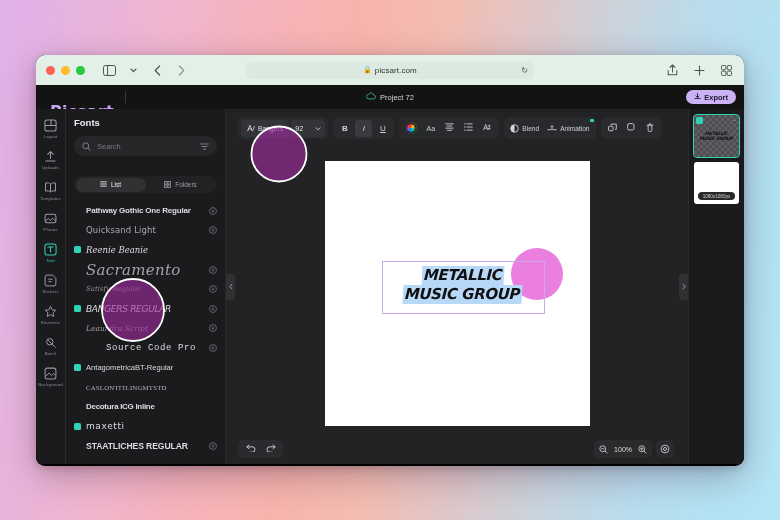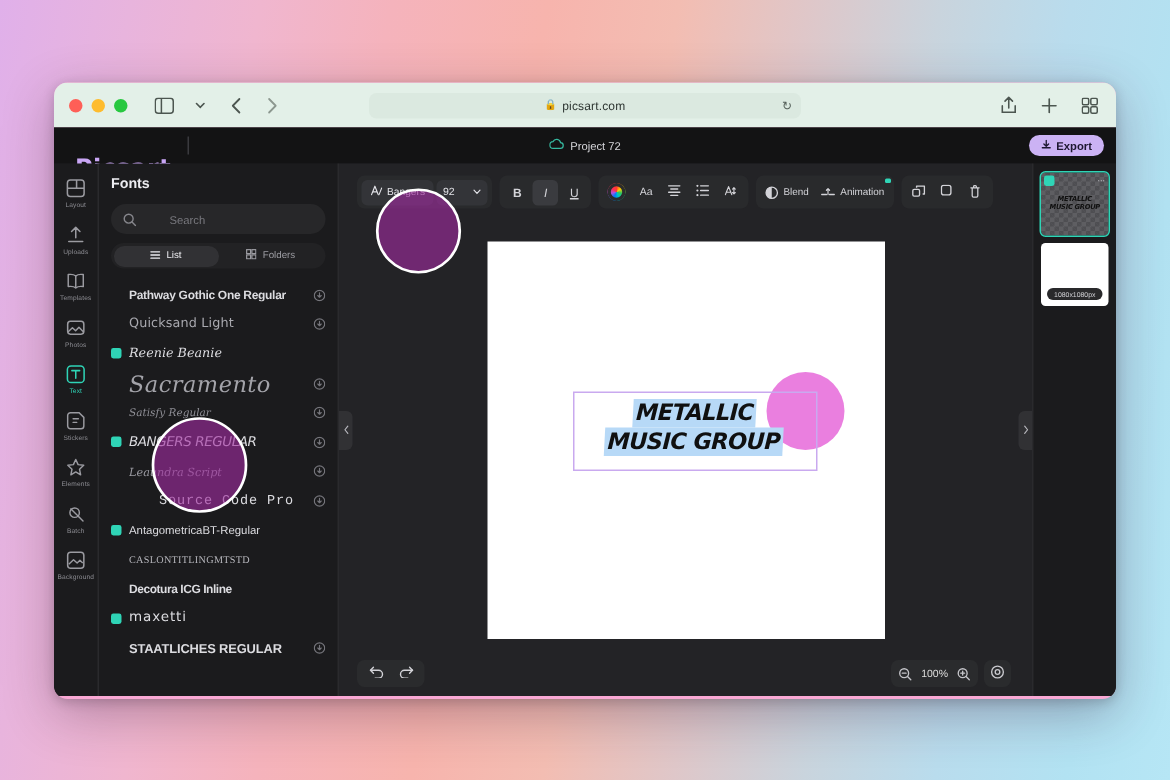--- a/index.html
+++ b/index.html
@@ -15,21 +15,21 @@
         #f7b4ad 42%, #f3bdb2 52%, #dfc7c9 62%, #c9d4dd 72%,
         #b9dced 82%, #b2e2f2 92%, #b6e6f5 100%);
     position: relative;
   }
 
   
   #browser-window {
     position: absolute;
     left: 36px; top: 55px;
     width: 708px; height: 411px;
-    background: #f9a8d4;
+    background: #000000;
     border-radius: 9px;
     overflow: hidden;
     box-shadow: 0 10px 34px rgba(60,30,60,.33), 0 2px 8px rgba(0,0,0,.18);
   }
 
   
   #browser-chrome {
     height: 30px;
     background: #e3f0e8;
     display: flex;
@@ -134,22 +134,22 @@
     border-right: 1px solid #2a2a2d;
     padding: 8px 8px 0 8px;
     display: flex; flex-direction: column;
     flex: 0 0 160px;
     overflow: hidden;
     position: relative;
   }
   #fonts-title { font-size: 9.5px; font-weight: 700; color: #ececf0; margin-bottom: 8px; }
   #search-wrap {
     height: 20px; background: #272729; border-radius: 10px;
-    display: flex; align-items: center; padding: 0 8px; gap: 22px;
-    margin-bottom: 6px;
+    display: flex; align-items: center; padding: 0 8px; gap: 6px;
+    margin-bottom: 20px;
   }
   #search-input {
     flex: 1; background: transparent; border: none; outline: none;
     color: #d7d7dc; font-size: 7.5px; font-family: "Liberation Sans", sans-serif;
   }
   #search-input::placeholder { color: #79797f; }
   .sw-icon { color: #86868c; display: flex; }
 
   #seg-tabs {
     height: 17px; background: #222224; border-radius: 9px;

